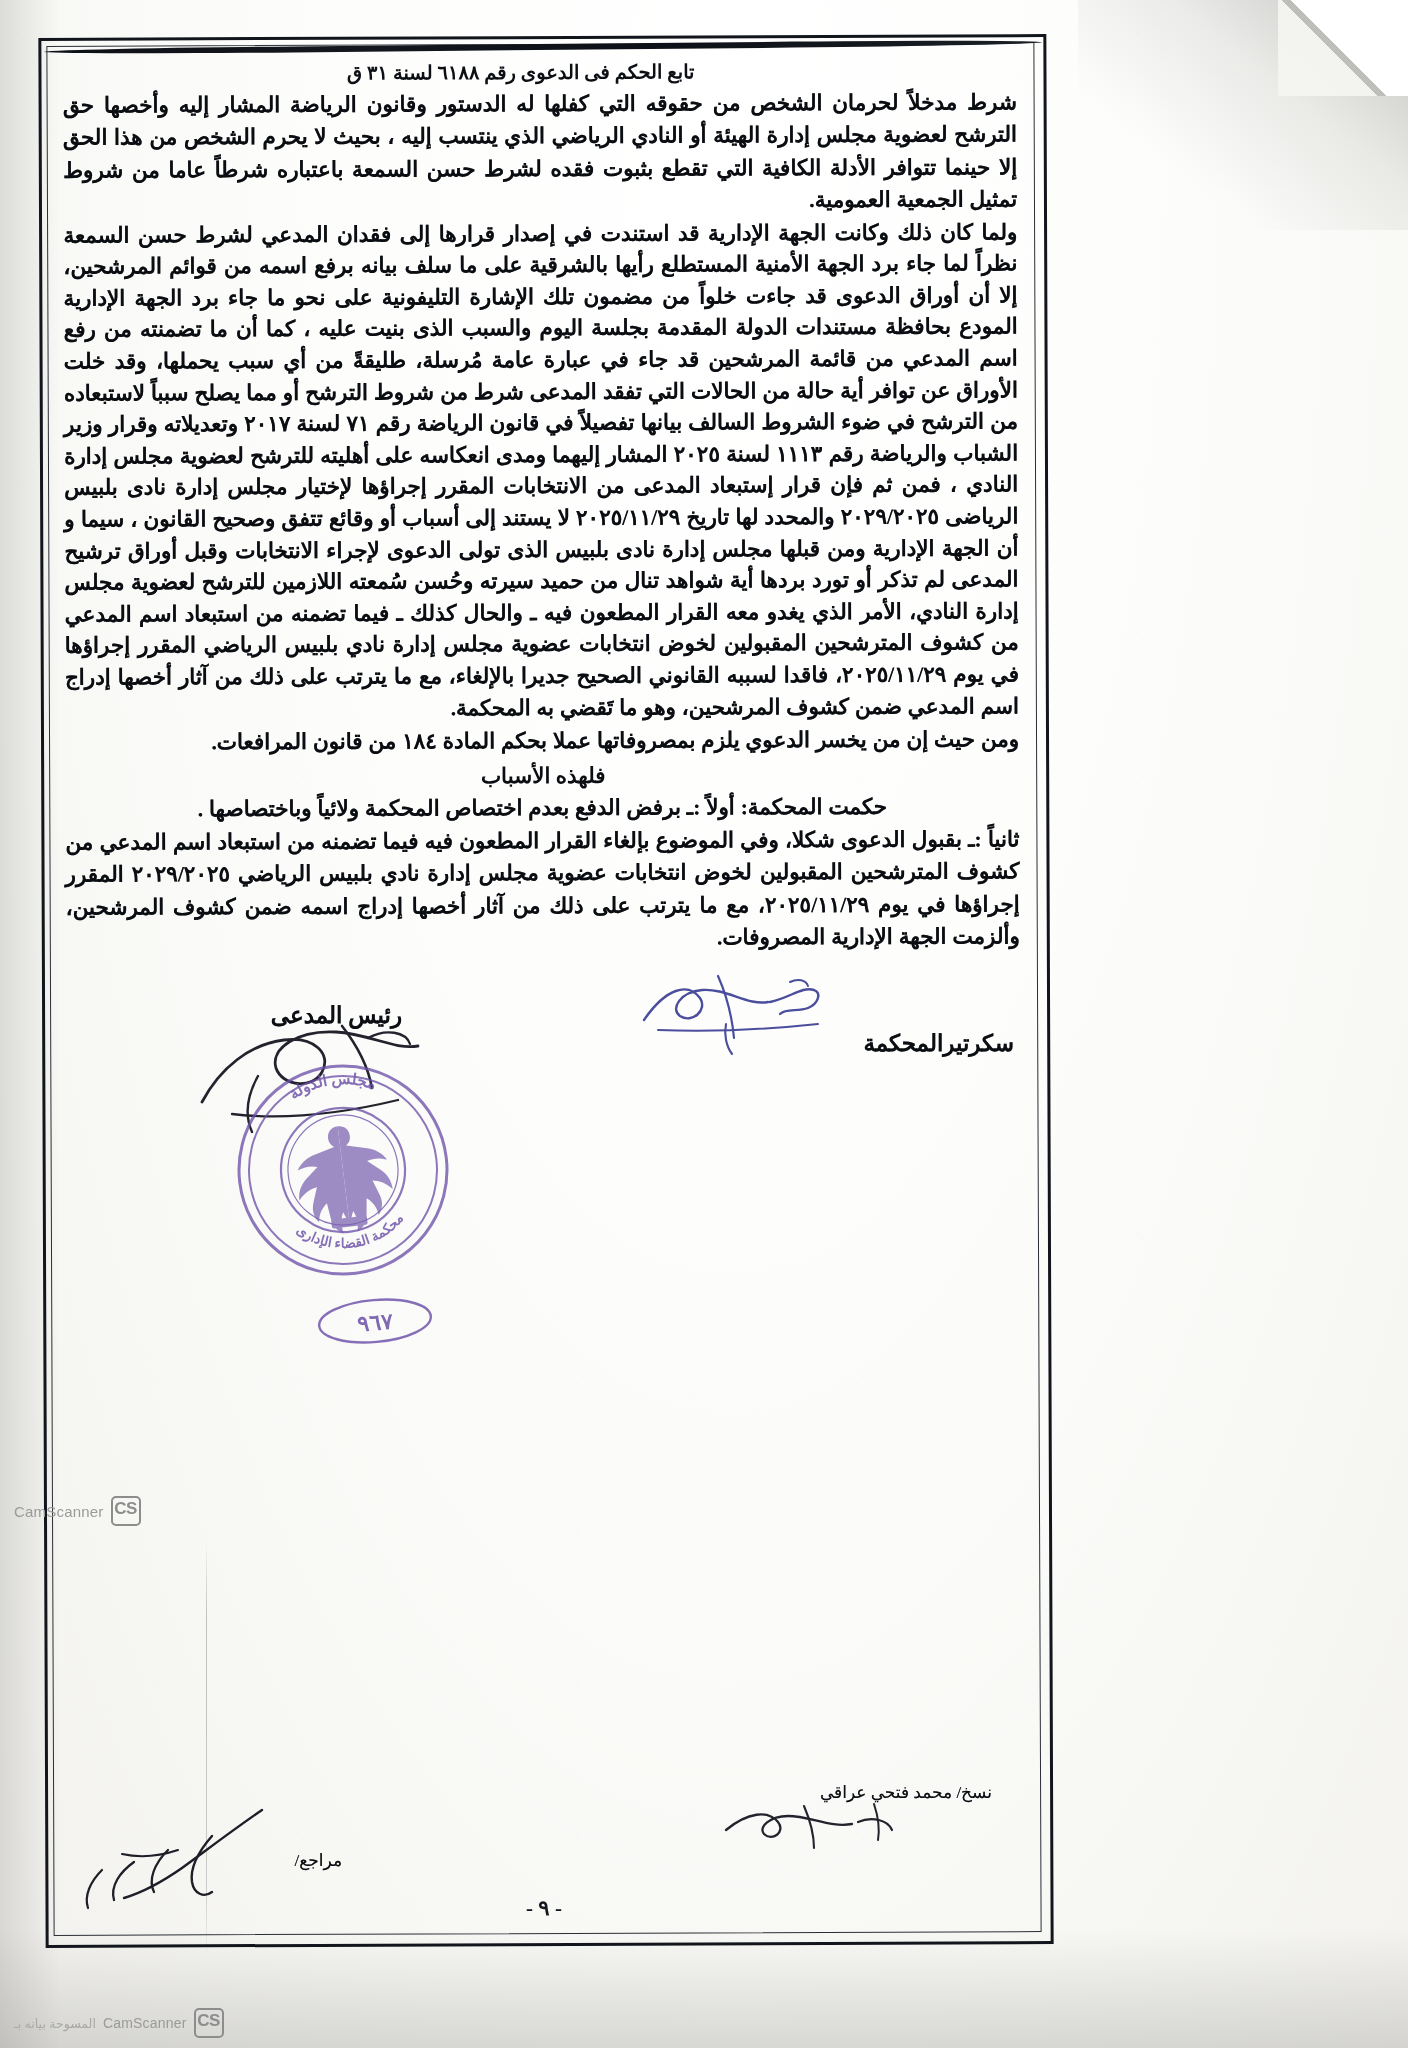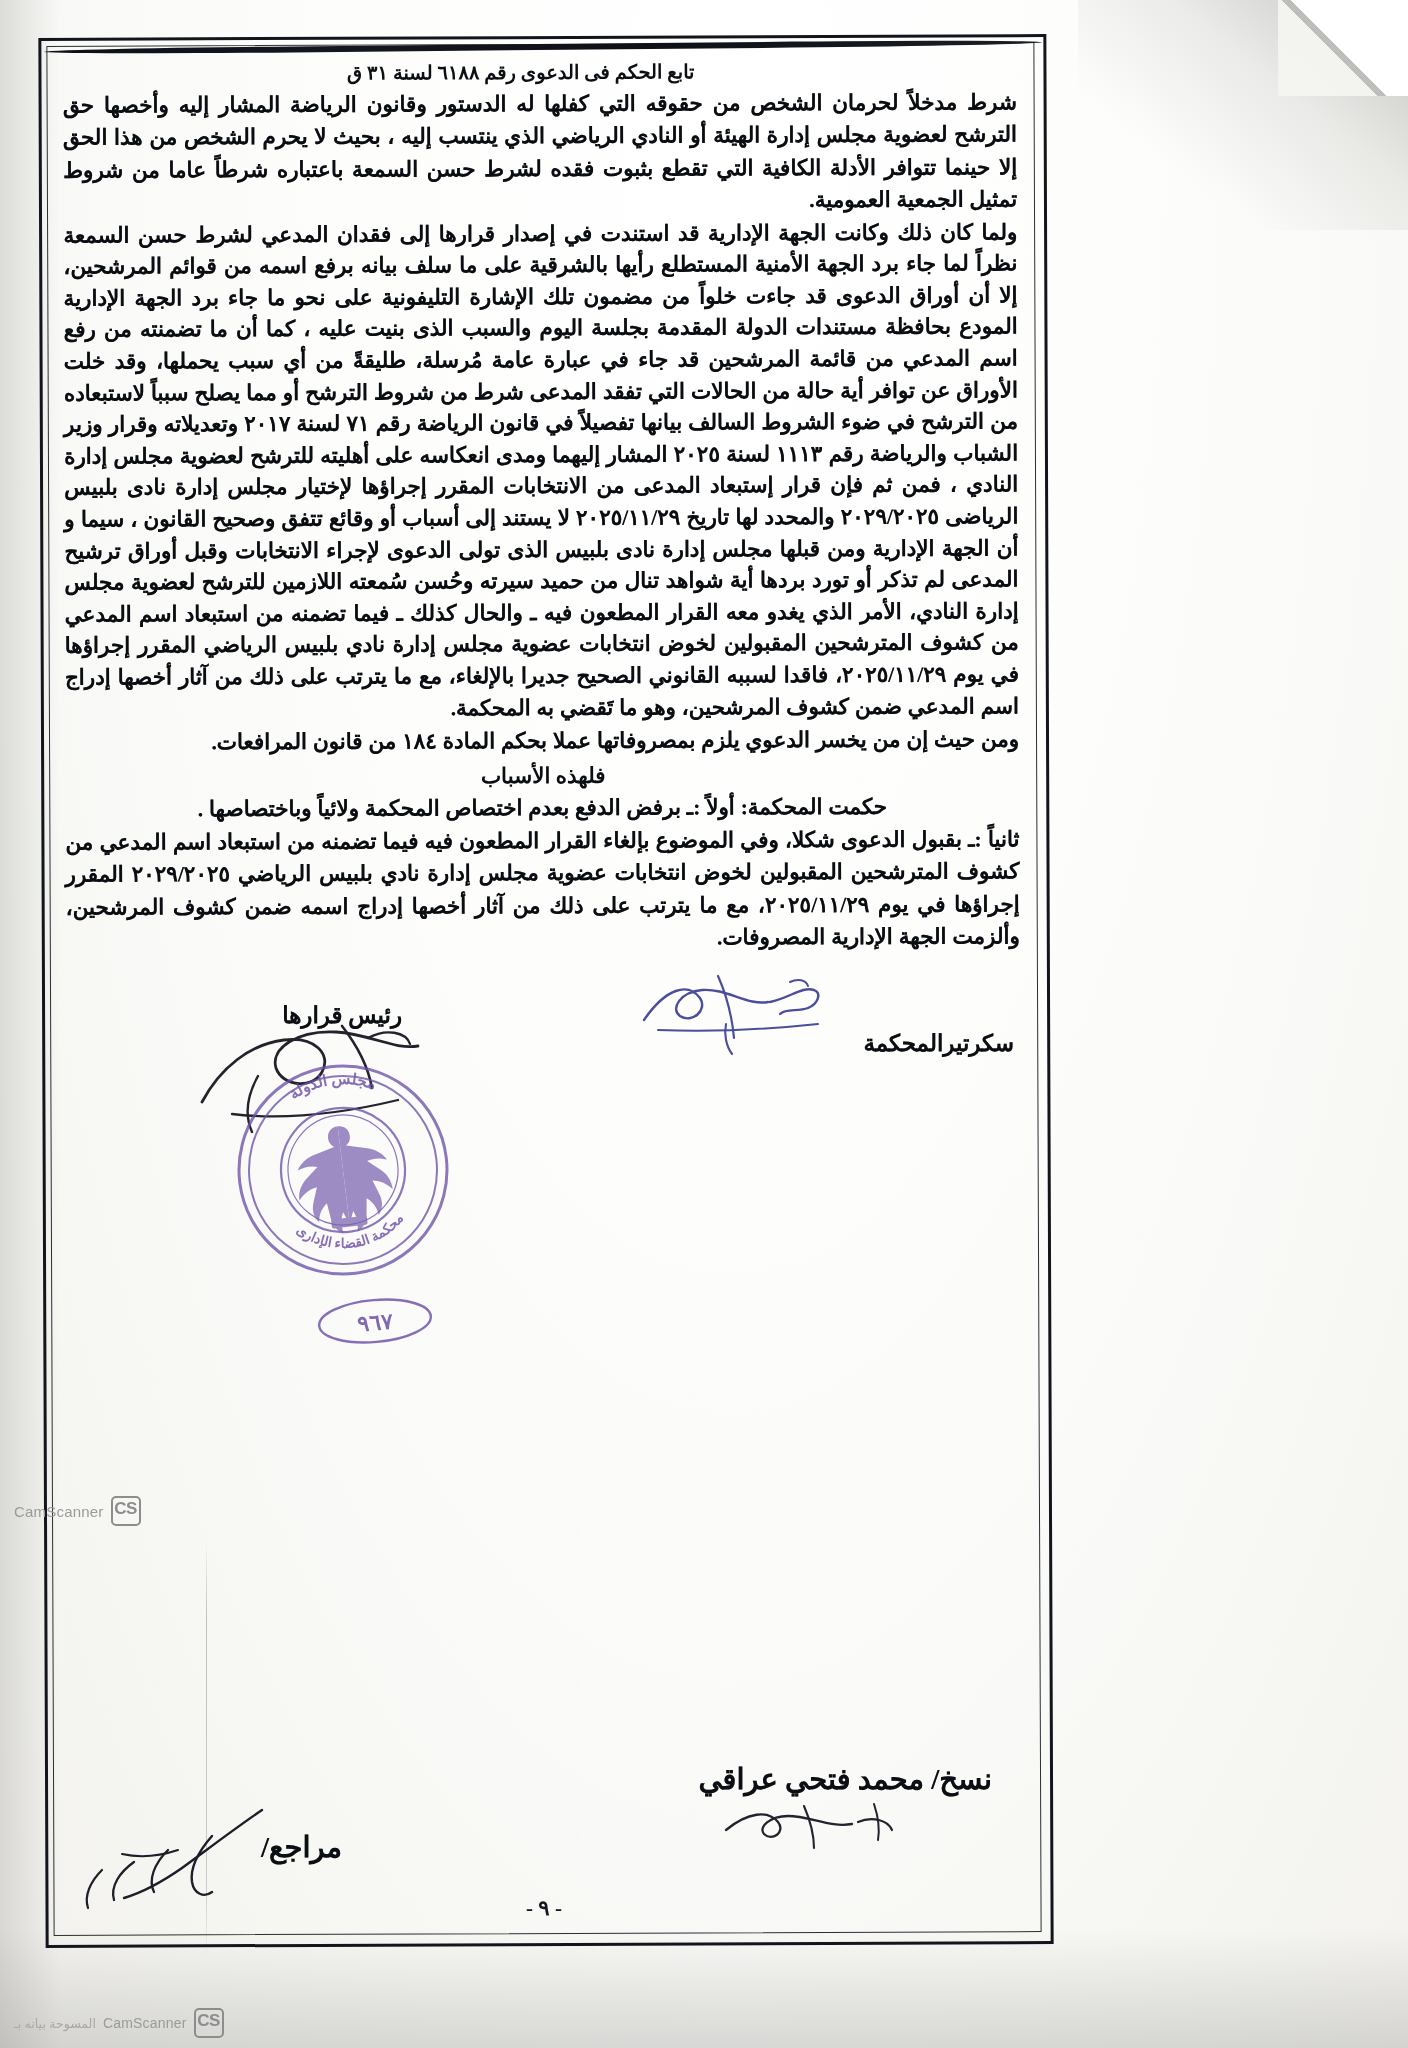--- a/index.html
+++ b/index.html
@@ -108,22 +108,23 @@
 
   
   #seal{
     position:absolute;left:225px;top:1052px;width:236px;height:236px;
     transform:rotate(-7deg);opacity:.9;
   }
 
   
   #bottom-block{position:absolute;left:56px;top:1700px;width:976px;height:230px;}
   .bl-label{
-    position:absolute;font-size:29px;font-weight:700;color:#0b0e13;
+    position:absolute;font-size:17px;font-weight:400;color:#0b0e13;
     text-shadow:0 0 .5px rgba(0,0,0,.5);
+    margin-top:20px;
   }
   #lbl-copy{right:40px;top:62px;}
   #lbl-reviewer{right:690px;top:130px;}
   #page-num{
     position:absolute;left:0;right:0;top:196px;text-align:center;
     font-size:21px;font-weight:700;color:#14181e;letter-spacing:1px;
   }
 
   
   .cs-badge{
@@ -177,21 +178,21 @@
 
     <div class="centered">فلهذه الأسباب</div>
 
     <p class="para" style="text-align:center;">حكمت المحكمة:  أولاً :ـ برفض الدفع بعدم اختصاص المحكمة ولائياً وباختصاصها .</p>
 
     <p class="para">ثانياً :ـ بقبول الدعوى شكلا، وفي الموضوع بإلغاء القرار المطعون فيه فيما تضمنه من استبعاد اسم المدعي من كشوف المترشحين المقبولين لخوض انتخابات عضوية مجلس إدارة نادي بلبيس الرياضي ٢٠٢٩/٢٠٢٥ المقرر إجراؤها في يوم ٢٠٢٥/١١/٢٩، مع ما يترتب على ذلك من آثار أخصها إدراج اسمه ضمن كشوف المرشحين، وألزمت الجهة الإدارية المصروفات.</p>
   </div>
 
   <div id="sig-band">
 
-    <div class="sig-label" id="lbl-president">رئيس قرارها</div>
+    <div class="sig-label" id="lbl-president">رئيس المدعى</div>
 
     <div class="sig-label" id="lbl-secretary">سكرتيرالمحكمة</div>
 
     <div class="ink" style="right:150px;top:-12px;width:260px;height:90px;">
       <svg width="260" height="90" viewBox="0 0 260 90">
         <g fill="none" stroke="#4a4e9c" stroke-linecap="round" stroke-linejoin="round">
           <path d="M22,52 C44,20 66,14 78,30 C86,42 70,56 58,48 C48,41 58,24 80,22 C104,20 126,38 146,34" stroke-width="2.4"></path>
           <path d="M148,34 C168,30 180,18 192,22 C200,25 196,36 186,40 C176,44 164,40 158,46" stroke-width="2.4"></path>
           <path d="M96,8 C104,26 110,48 112,70" stroke-width="2.2"></path>
           <path d="M36,62 C84,64 140,62 196,56" stroke-width="2"></path>

